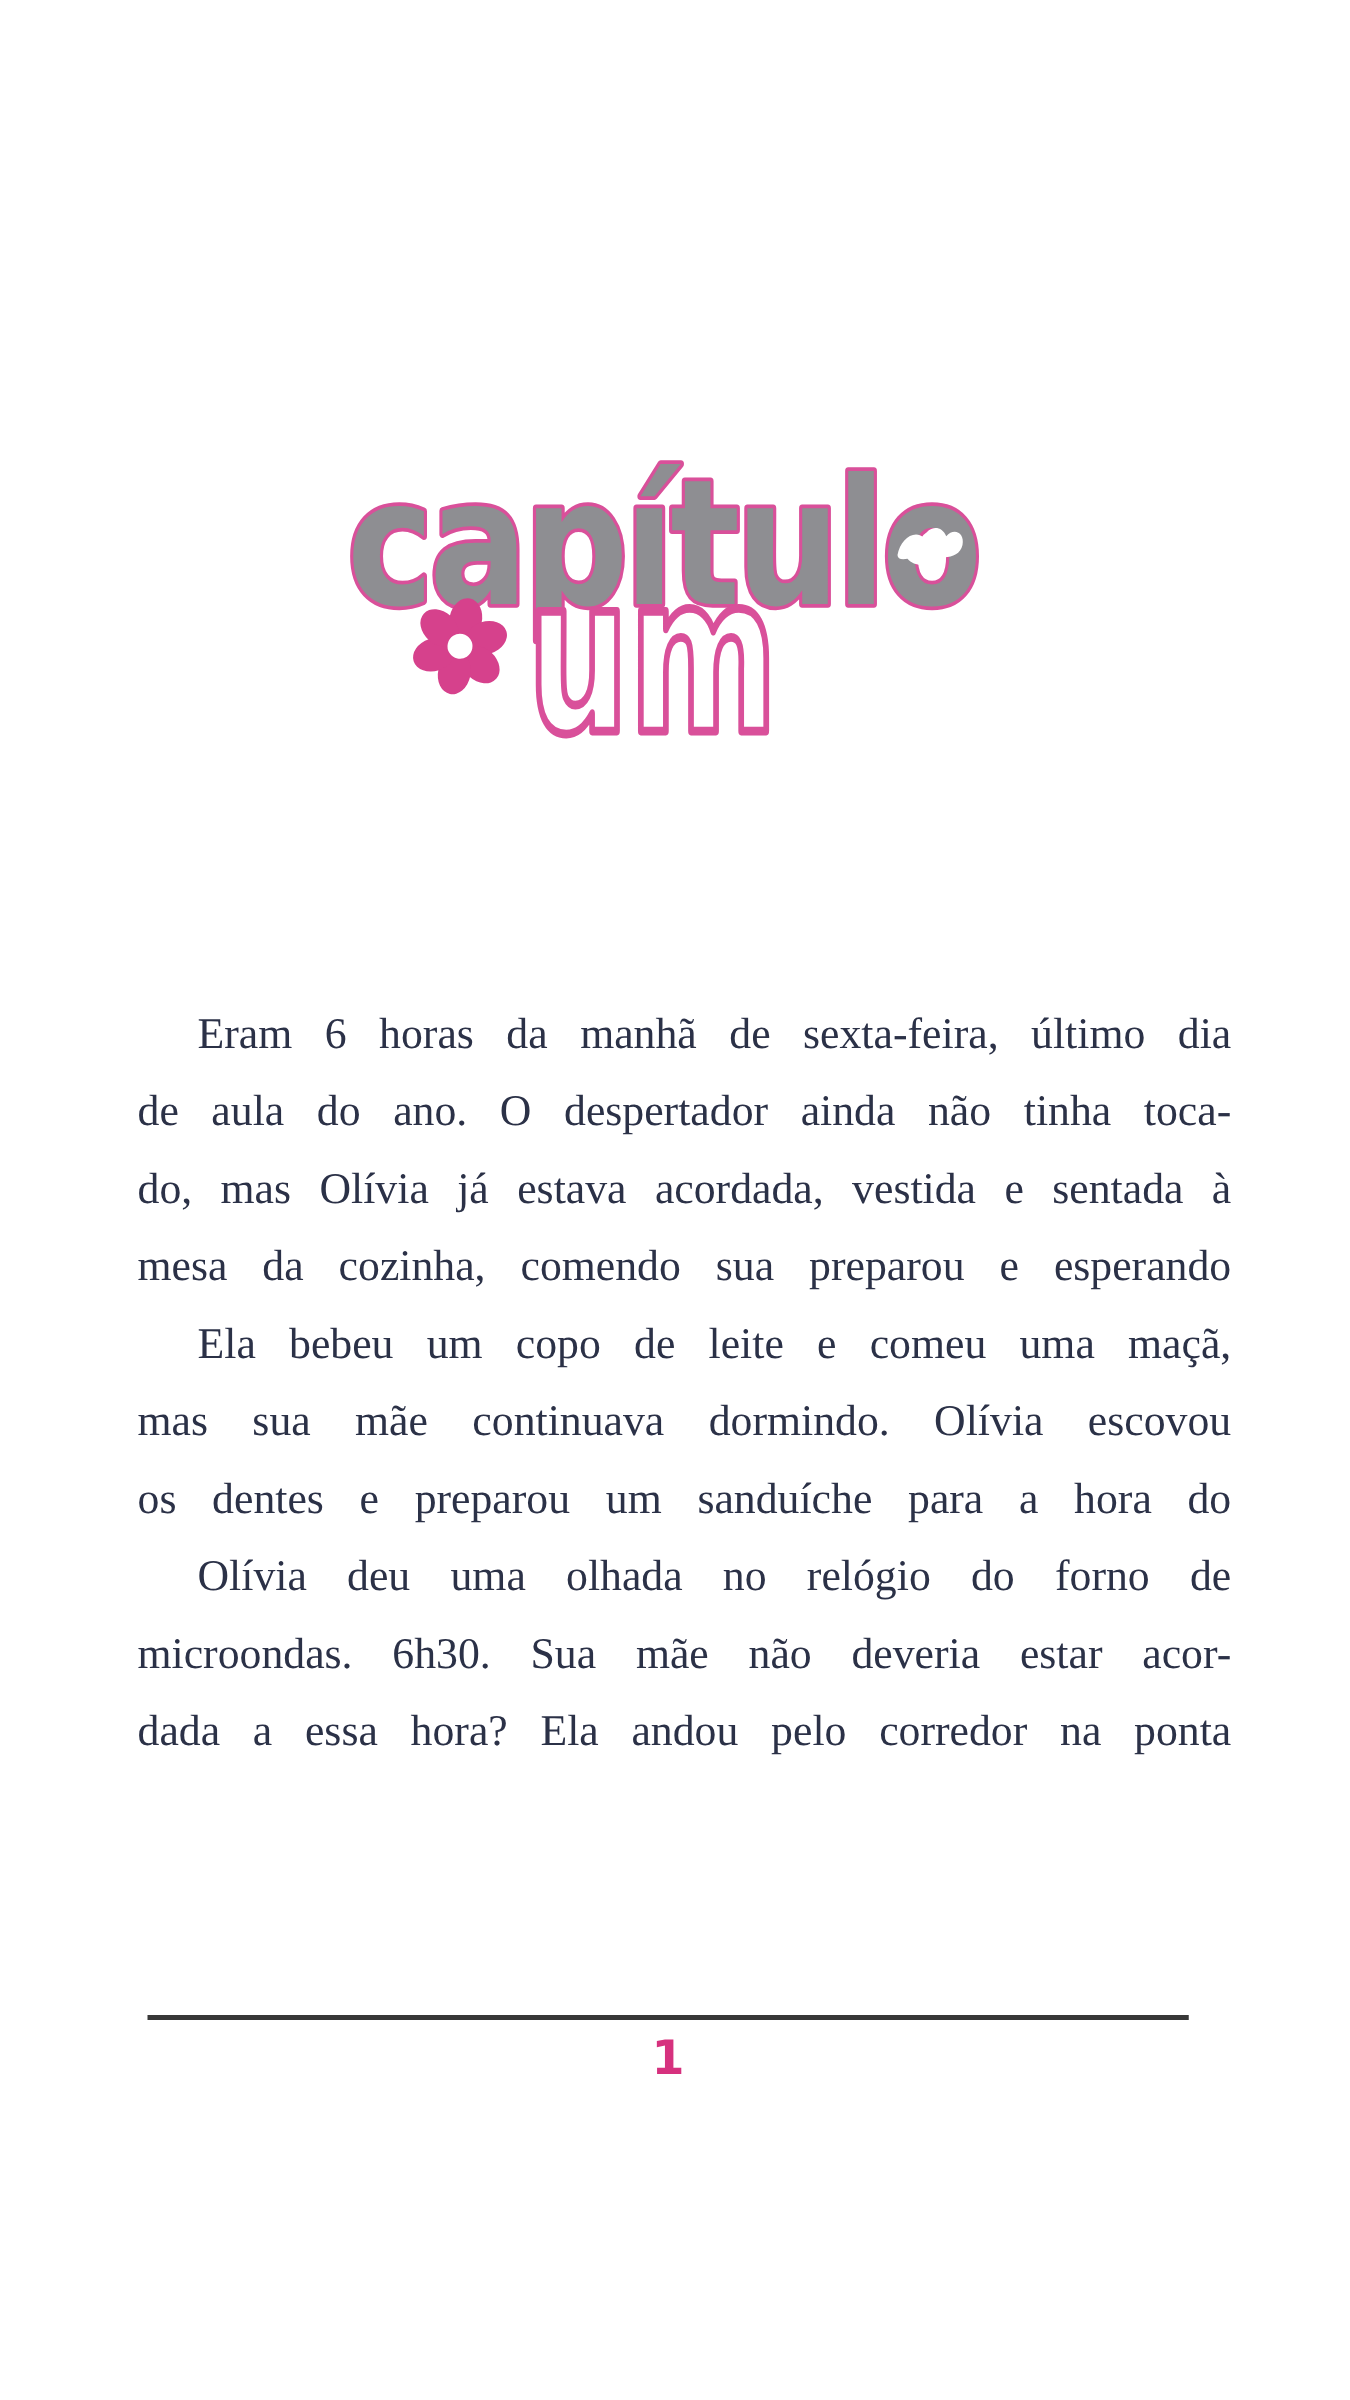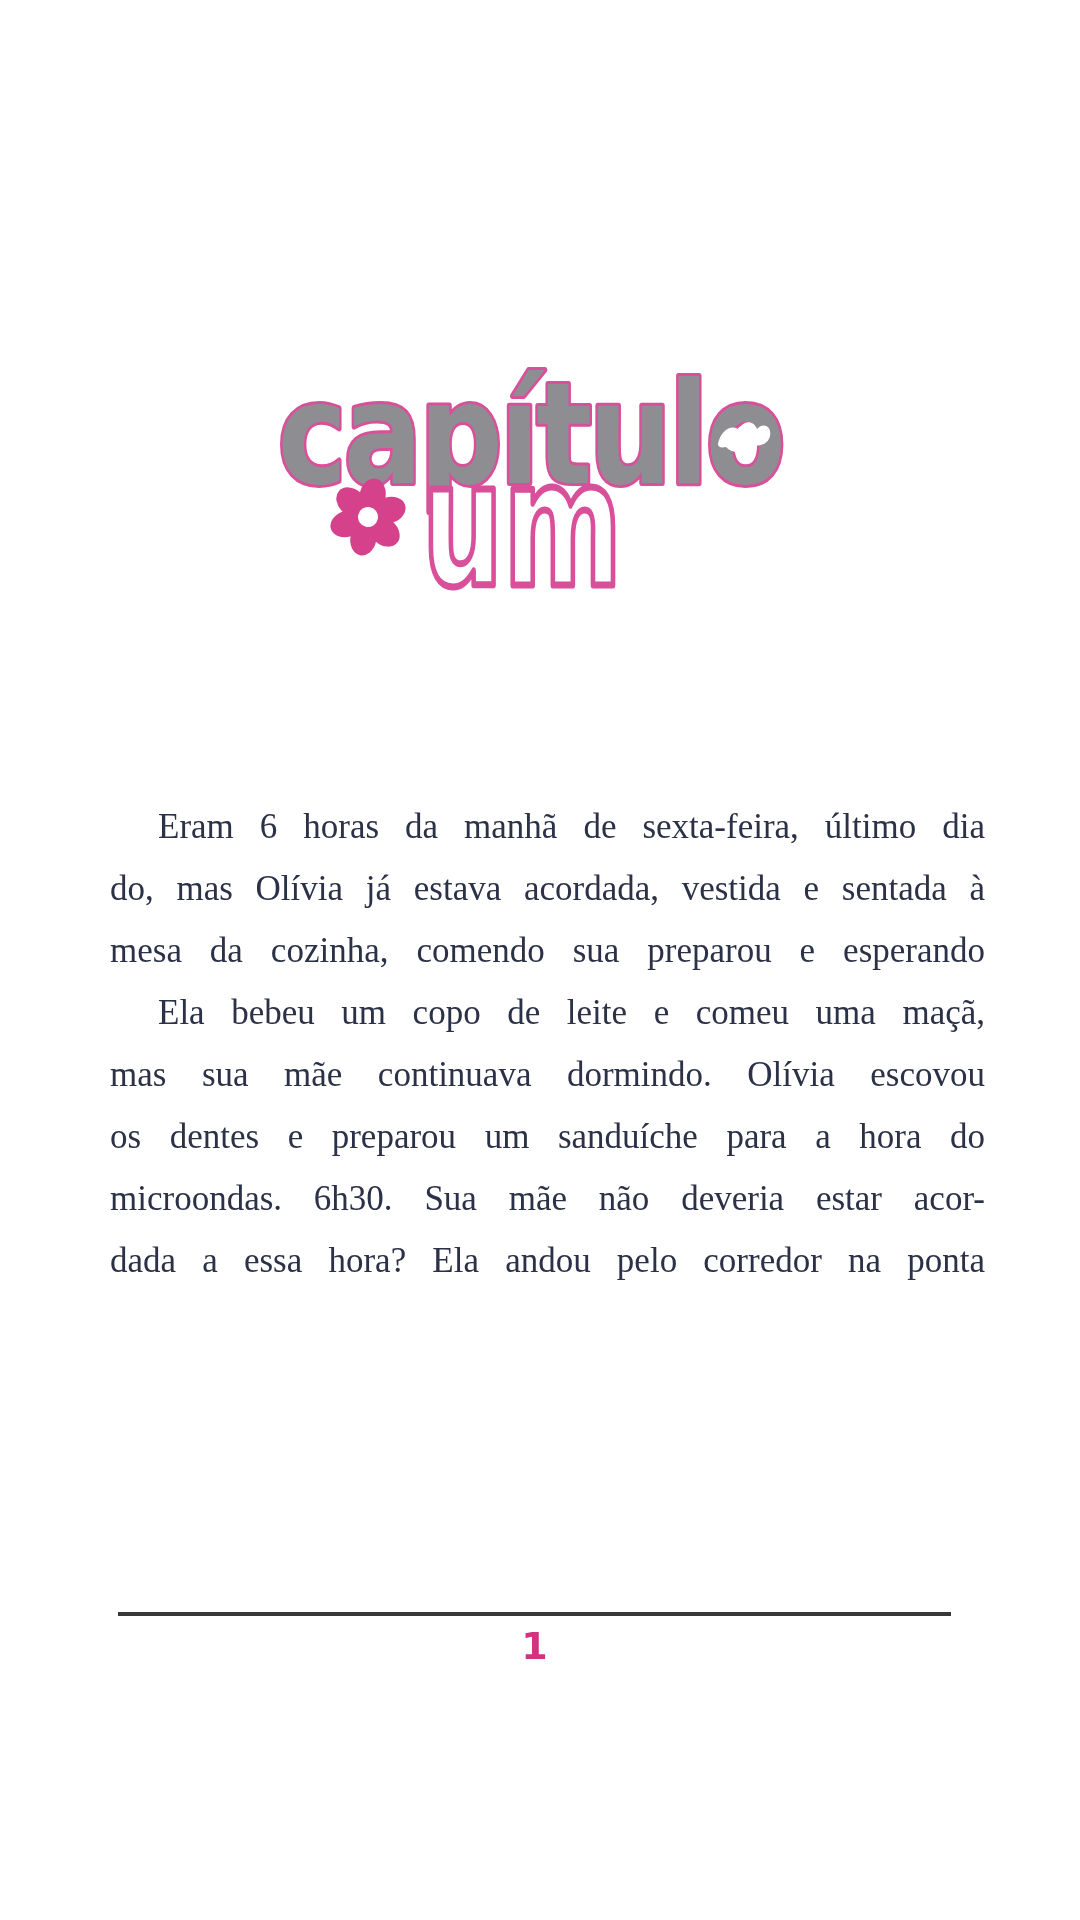--- a/index.html
+++ b/index.html
@@ -86,29 +86,31 @@
         <circle cx="0" cy="0" r="10" fill="#ffffff"></circle>
       </g>
 
       <text class="title-word2" x="522" y="225" text-anchor="middle" font-size="175" textLength="200" lengthAdjust="spacingAndGlyphs" fill="#ffffff" stroke="#d9509a" stroke-width="7" stroke-linejoin="round">um</text>
     </svg>
   </div>
 
   <div class="body-text">
     <p>
       <span class="ln j in">Eram 6 horas da manhã de sexta-feira, último dia</span>
+      <span class="ln j">de aula do ano. O despertador ainda não tinha toca-</span>
       <span class="ln j">do, mas Olívia já estava acordada, vestida e sentada à</span>
       <span class="ln j">mesa da cozinha, comendo sua preparou e esperando</span>
     </p>
     <p>
       <span class="ln j in">Ela bebeu um copo de leite e comeu uma maçã,</span>
       <span class="ln j">mas sua mãe continuava dormindo. Olívia escovou</span>
       <span class="ln j">os dentes e preparou um sanduíche para a hora do</span>
     </p>
     <p>
+      <span class="ln j in">Olívia deu uma olhada no relógio do forno de</span>
       <span class="ln j">microondas. 6h30. Sua mãe não deveria estar acor-</span>
       <span class="ln j">dada a essa hora? Ela andou pelo corredor na ponta</span>
     </p>
   </div>
 
   <div class="footer-rule"></div>
   <div class="page-number">1</div>
 
 </div>
 

